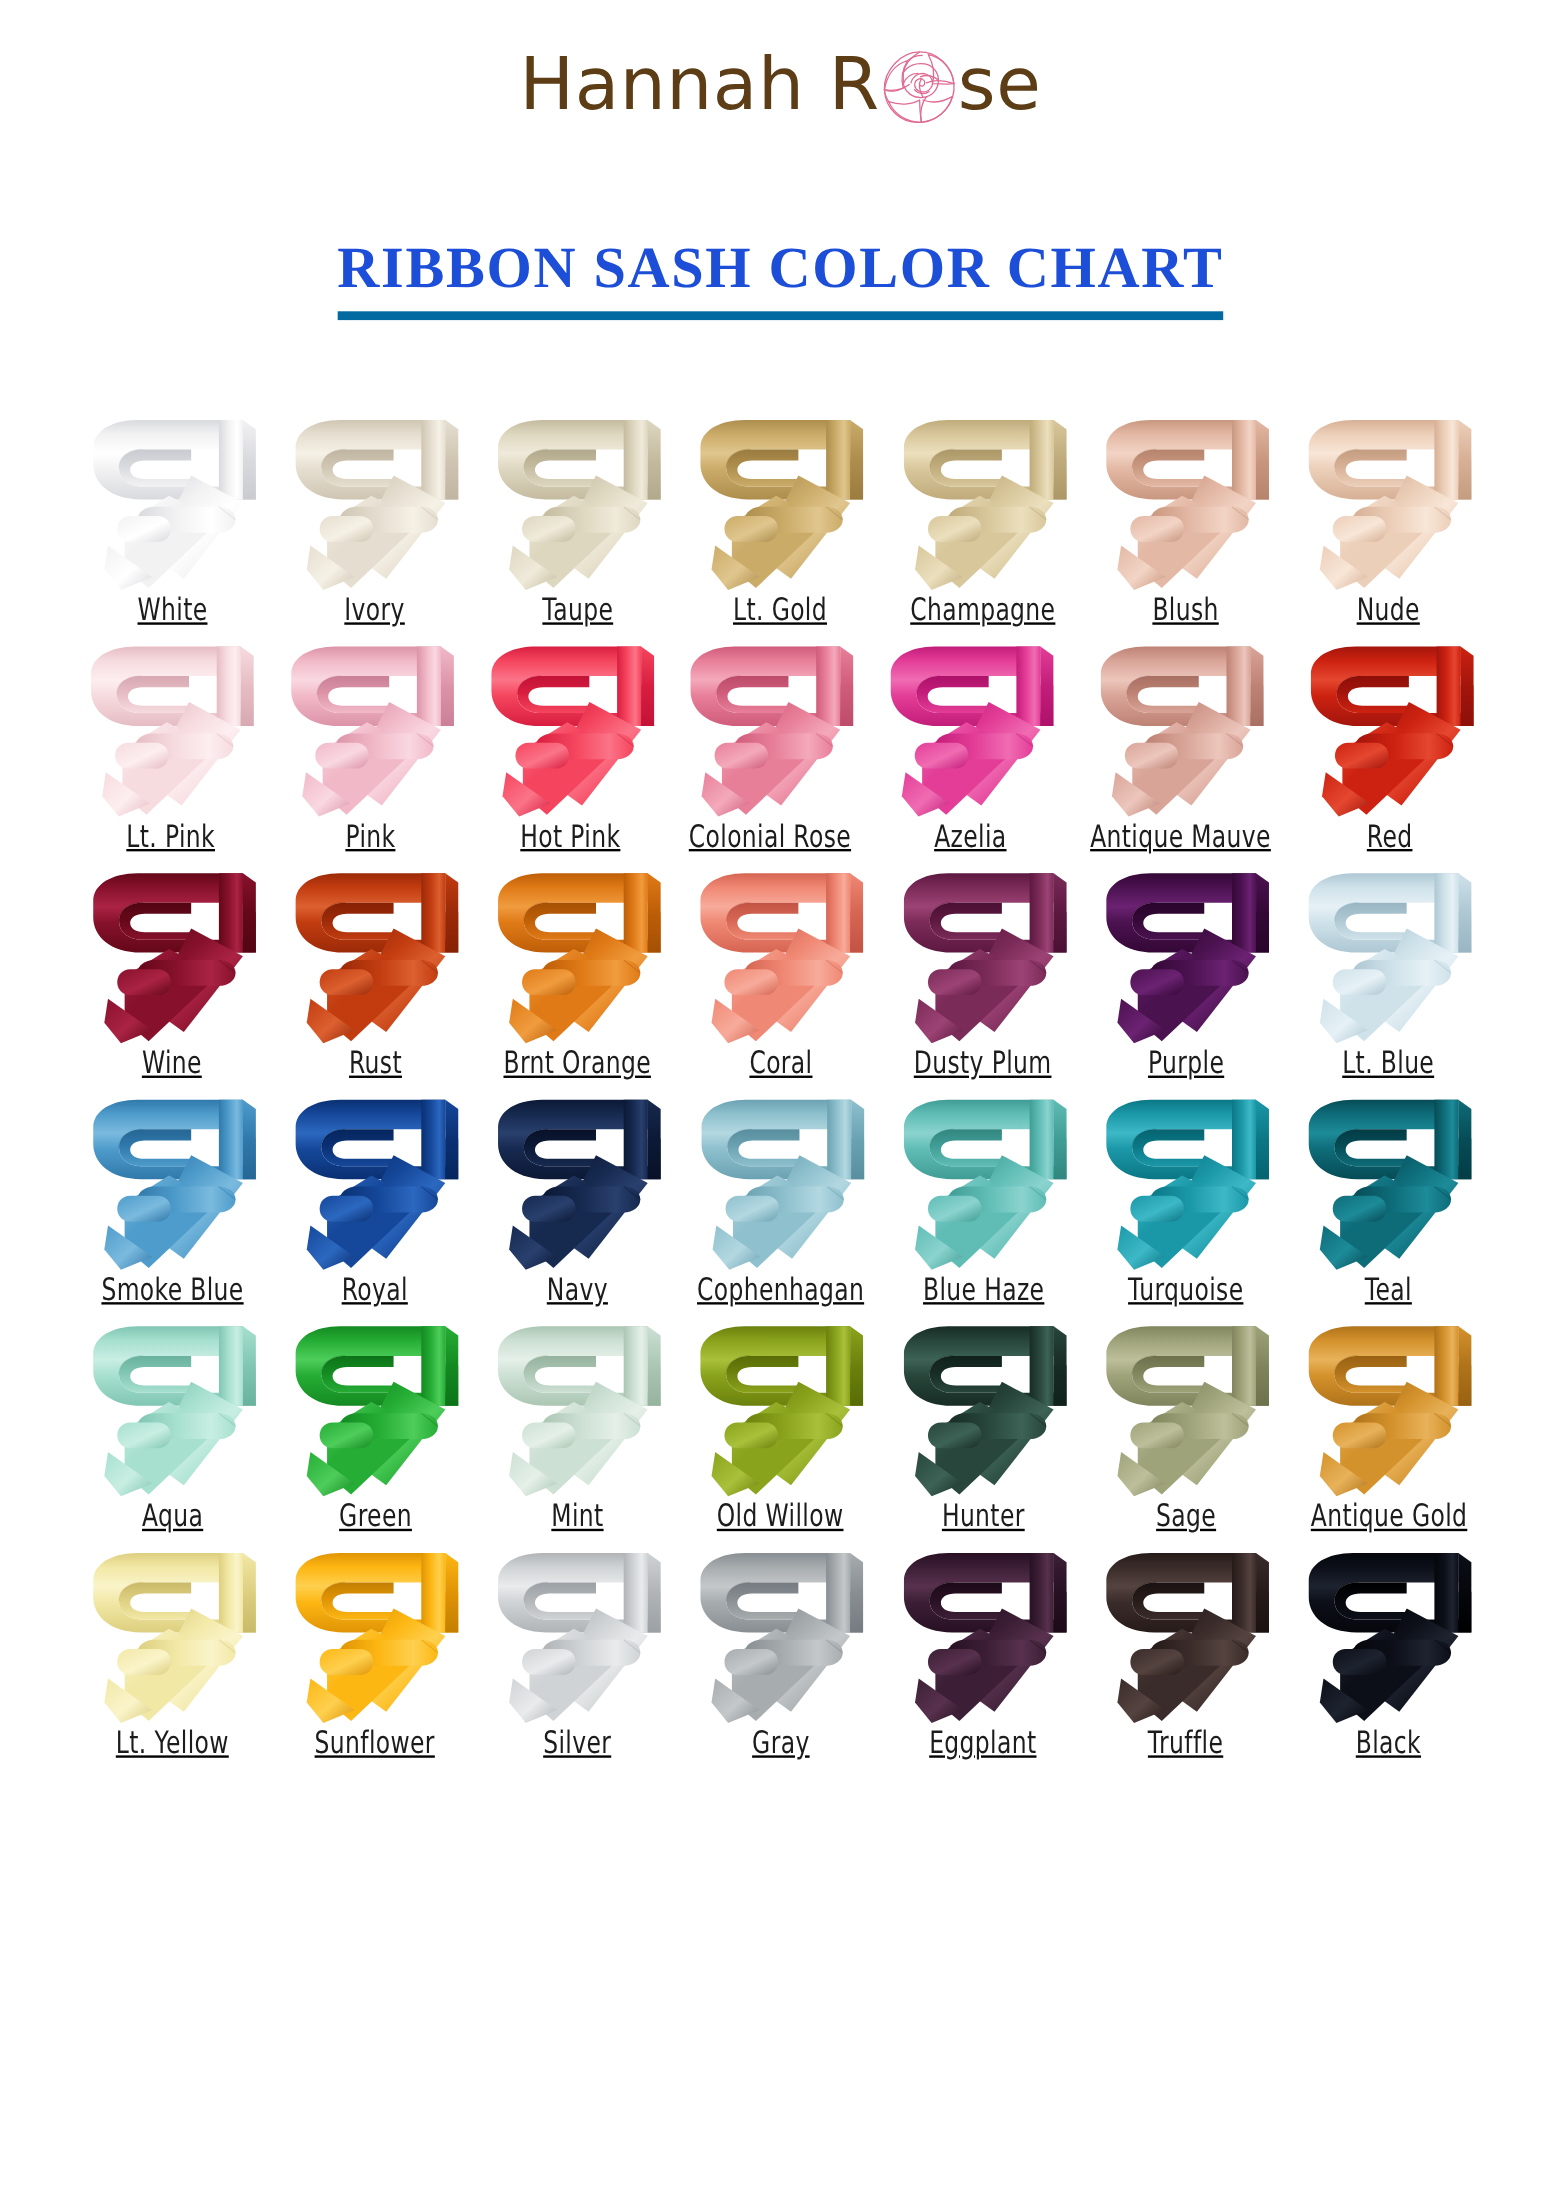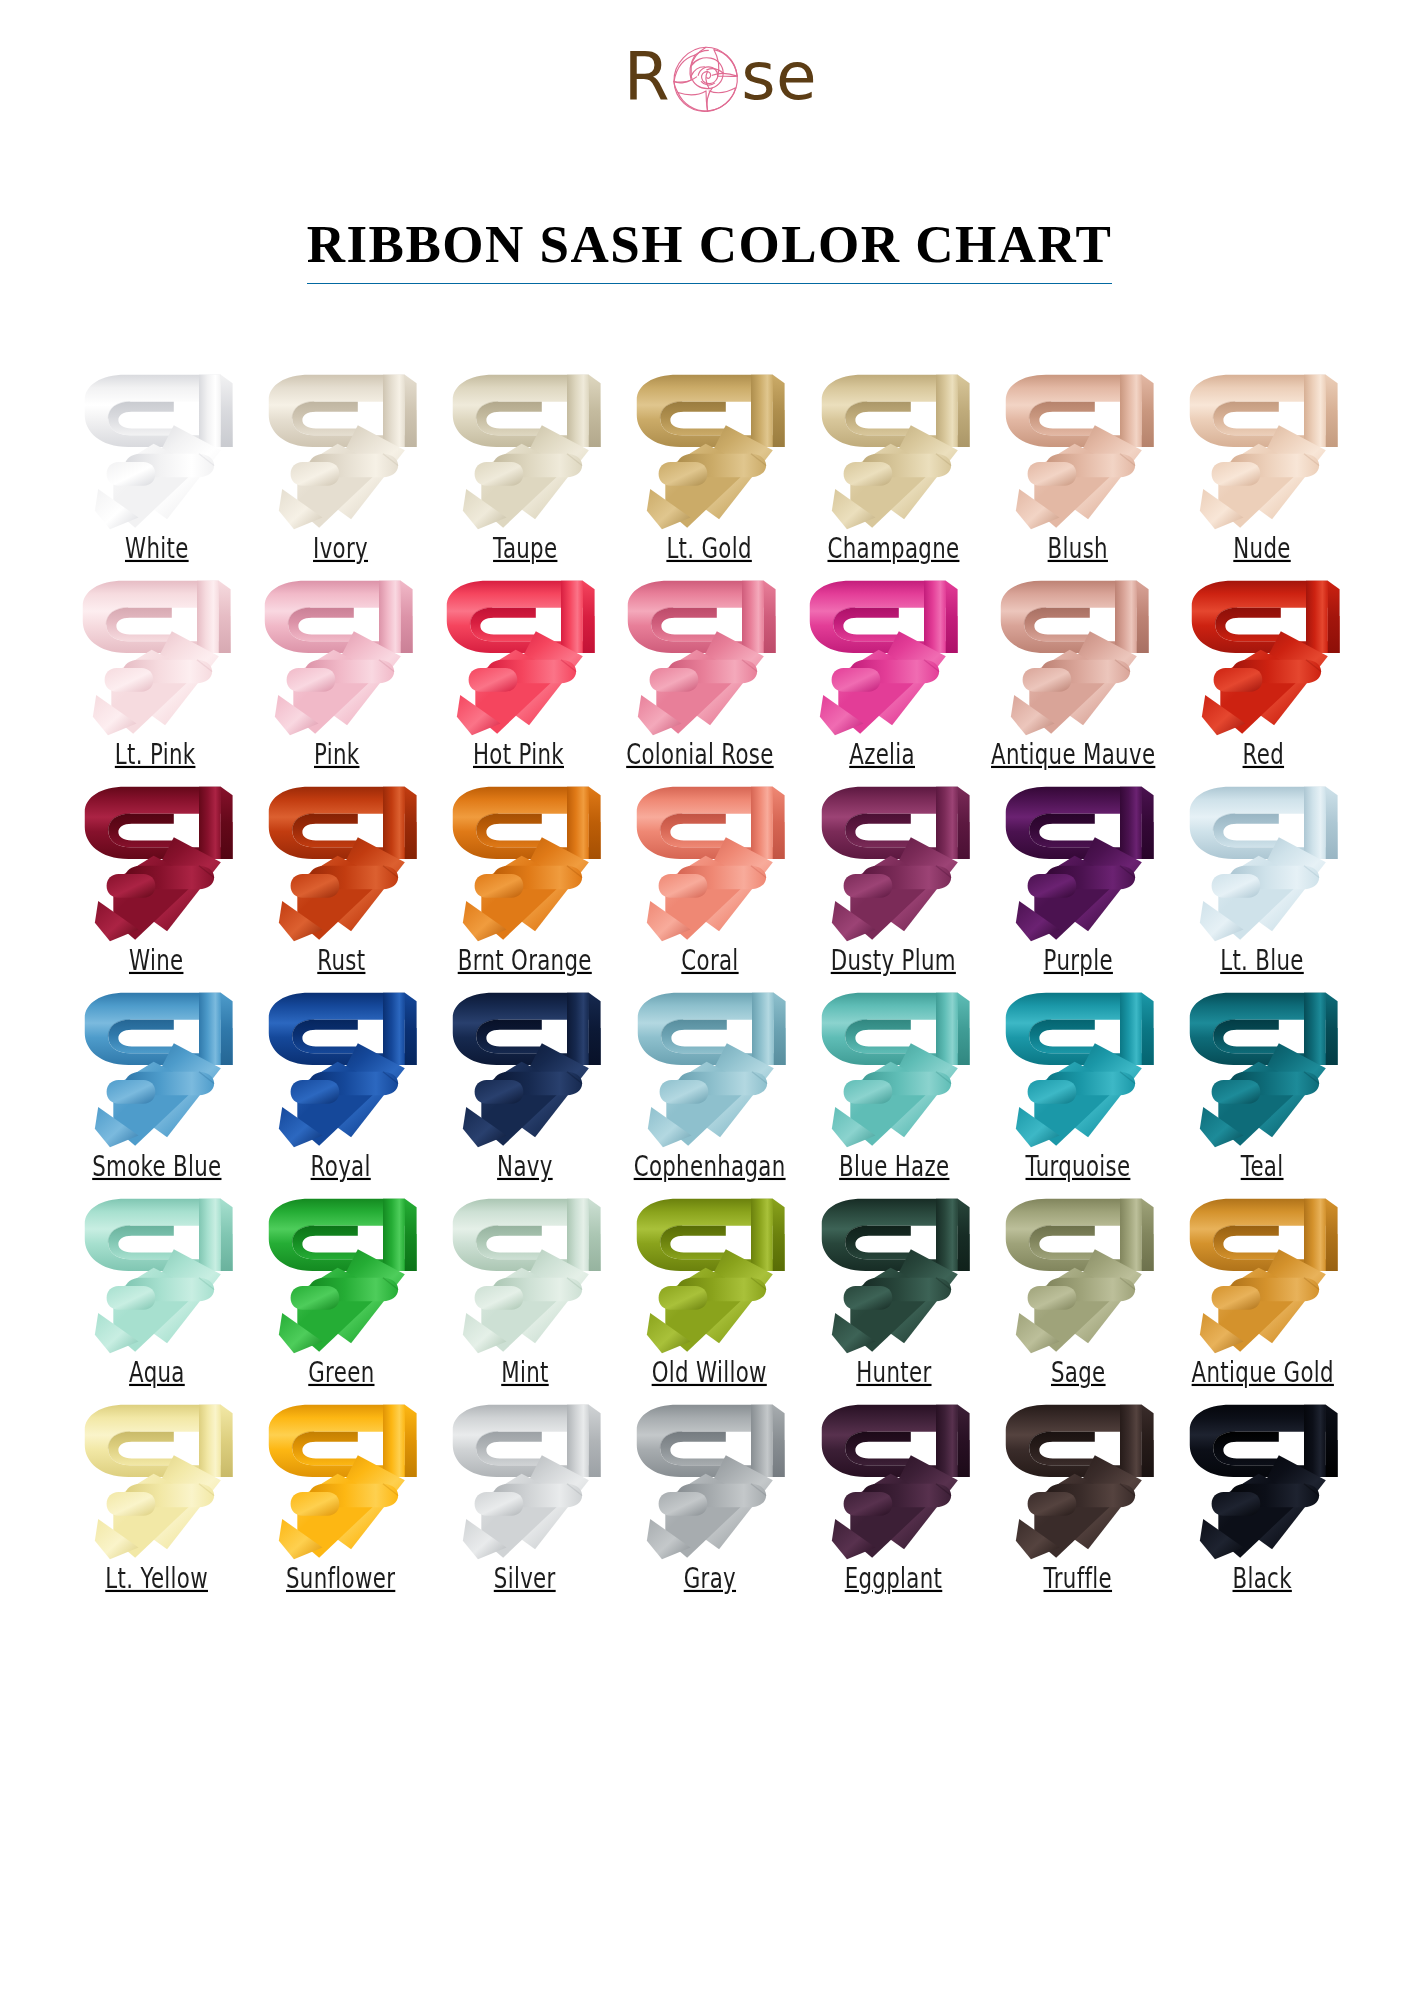--- a/index.html
+++ b/index.html
@@ -57,24 +57,24 @@
   
   #chart-title-block {
     margin-top: 62px;
     text-align: center;
   }
   #chart-title {
     display: inline-block;
     font-family: "Liberation Serif", serif;
     font-weight: 700;
     font-size: 53px;
-    color: #000000;
+    color: #1d4ed8;
     letter-spacing: 1.5px;
     padding-bottom: 9px;
-    border-bottom: 1px solid #0369a1;
+    border-bottom: 8px solid #0369a1;
     white-space: nowrap;
   }
 
   
   #swatch-grid {
     margin: 44px auto 0 auto;
     width: 1290px;
     display: flex;
     flex-direction: column;
     row-gap: 6px;
@@ -106,20 +106,21 @@
     transform: scaleX(0.82) scaleY(1.08);
     transform-origin: center;
   }
 </style>
 </head>
 <body>
 
 <div id="header">
 
   <div id="brand-wordmark">
+    <span class="brand-word">Hannah</span>
     <span class="brand-word" id="brand-word-rose-pre">R</span>
 
     <span id="rose-icon-wrap">
       <svg viewBox="0 0 100 100" xmlns="http://www.w3.org/2000/svg">
         <g fill="none" stroke="#e06b92" stroke-width="1.5" stroke-linecap="round" stroke-linejoin="round">
 
           <path d="M50 8 C70 8 88 24 90 45 C92 66 76 88 52 90 C28 92 10 74 9 52 C8 30 28 8 50 8 Z"></path>
 
           <path d="M50 8 C40 14 33 22 31 32"></path>
           <path d="M90 45 C79 41 68 40 58 44"></path>

